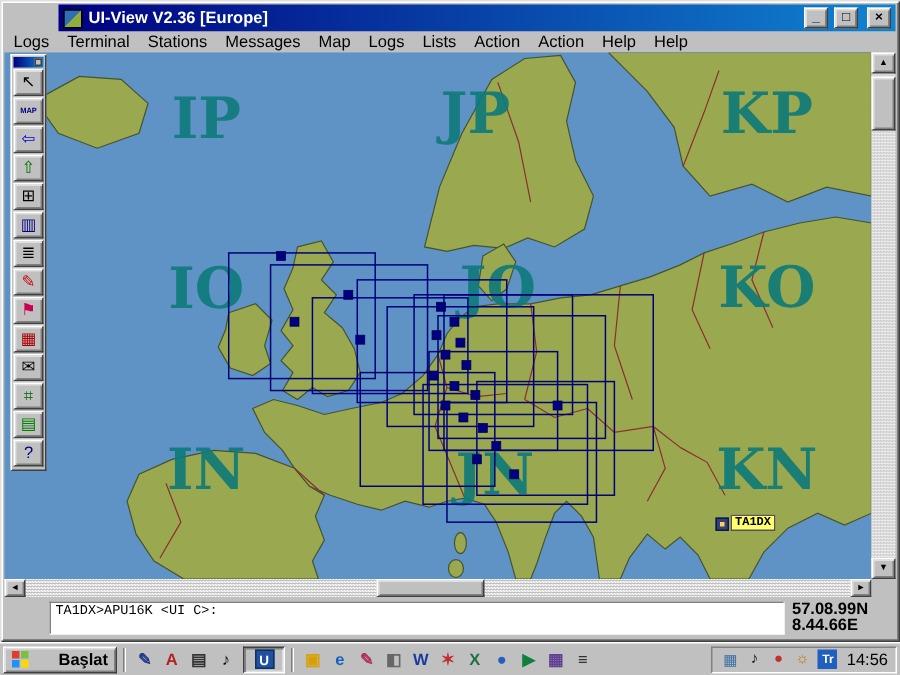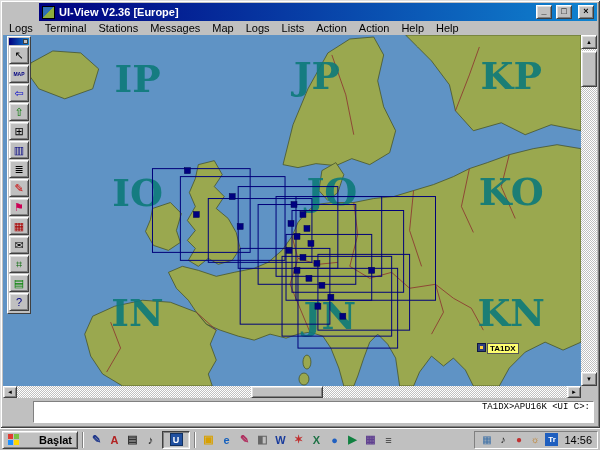--- a/index.html
+++ b/index.html
@@ -60,31 +60,31 @@
   .vscroll { position:absolute; right:0; top:0; width:16px; bottom:12px; }
   .hscroll { position:absolute; left:0; bottom:0; right:16px; height:12px; }
   .sb-btn { position:absolute; display:flex; align-items:center; justify-content:center;
             font-size:6px; color:#000; cursor:default; }
   .vscroll .sb-btn { width:16px; height:14px; left:0; }
   .hscroll .sb-btn { width:14px; height:12px; top:0; }
   .v-thumb { position:absolute; left:0; top:16px; width:16px; height:36px; cursor:default; }
   .h-thumb { position:absolute; top:0; left:248px; width:72px; height:12px; cursor:default; }
   .sb-corner { position:absolute; right:0; bottom:0; width:16px; height:12px; background:#c0c0c0; }
 
-  .station-label { position:absolute; display:flex; align-items:flex-start; gap:1px; }
+  .station-label { position:absolute; display:flex; align-items:flex-end; gap:1px;font-family:Liberation Mono, monospace; }
   .stn-icon { width:9px; height:9px; background:#304080; border:1px solid #101840; position:relative; flex:none; }
   .stn-icon:after { content:""; position:absolute; left:2px; top:2px; width:3px; height:3px; background:#ffd23e; }
   .stn-text { background:#ffff70; border:1px solid #555; color:#000; font-size:8px; font-weight:bold;
               line-height:9px; padding:0 2px; white-space:nowrap; }
 
   .status { position:absolute; left:3px; right:3px; top:398px; height:27px; background:#c0c0c0;
             display:flex; align-items:center; padding:0 3px 0 30px; }
   .monitor { flex:1; height:22px; background:#fff; border:1px solid; border-color:#808080 #ffffff #ffffff #808080;
              font-family:"Liberation Mono",monospace; font-size:9px; line-height:10px; padding:0 3px;
-             overflow:hidden; white-space:nowrap;text-align:right; }
+             overflow:hidden; white-space:nowrap; }
   .coords { width:66px; margin-left:5px; font-weight:bold; font-size:11px; line-height:11px; text-align:left; }
 
   .taskbar { position:absolute; left:0; top:428px; width:600px; height:22px; background:#c0c0c0;
              border-top:1px solid #ffffff; display:flex; align-items:center; gap:3px; padding:0 2px; }
   .start-btn { height:18px; display:flex; align-items:center; gap:20px; padding:0 5px;
                font-weight:bold; font-size:11px; cursor:default; flex:none; }
   .flag { width:11px; height:11px; display:grid; grid-template-columns:1fr 1fr; grid-template-rows:1fr 1fr;
           gap:1px; flex:none; }
   .flag i { display:block; }
   .tb-sep { width:2px; height:16px; border-left:1px solid #808080; border-right:1px solid #ffffff;
@@ -276,20 +276,24 @@
       <div class="h-thumb bevel-out"></div>
       <div class="sb-btn bevel-out" style="right:0;">►</div>
     </div>
     <div class="sb-corner"></div>
   </div>
 
   <div class="status">
     <div class="monitor">
       <div>TA1DX&gt;APU16K &lt;UI C&gt;:</div>
     </div>
+    <div class="coords">
+      <div>57.08.99N</div>
+      <div>8.44.66E</div>
+    </div>
   </div>
 
 </div>
 
 <div class="taskbar">
   <div class="start-btn bevel-out">
     <span class="flag">
       <i style="background:#e03c31"></i>
         <i style="background:#7ac143"></i>
       <i style="background:#1e90ff"></i>

